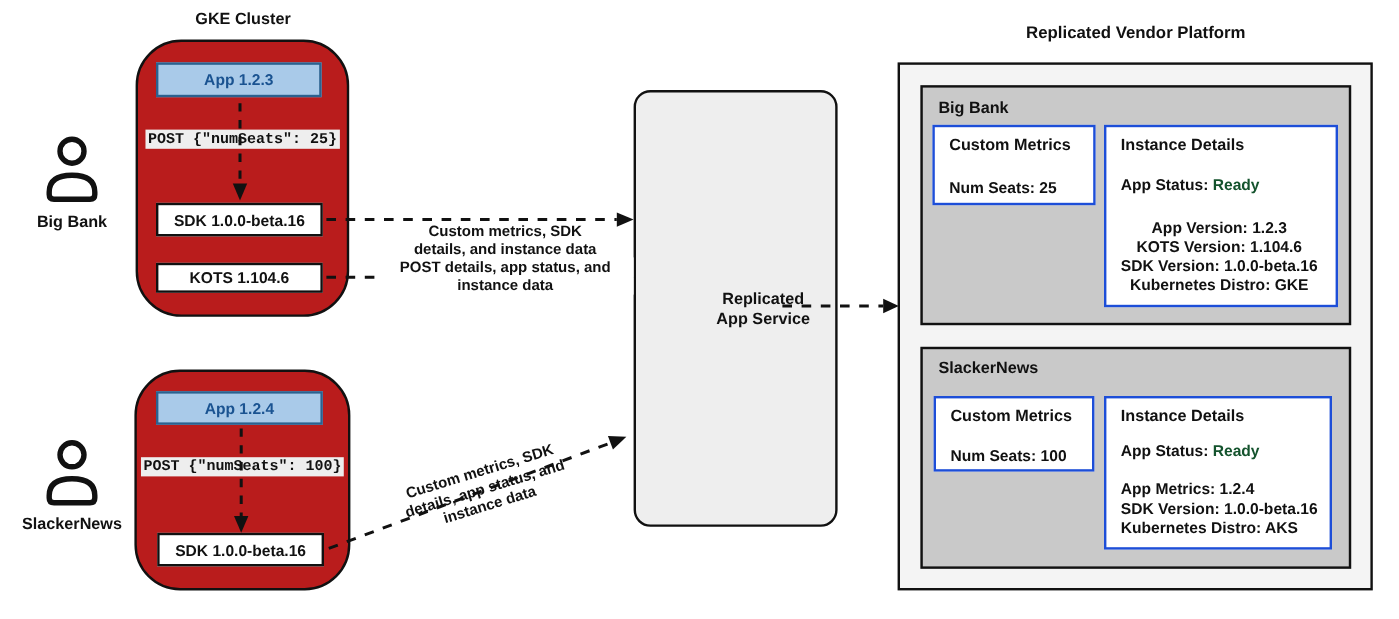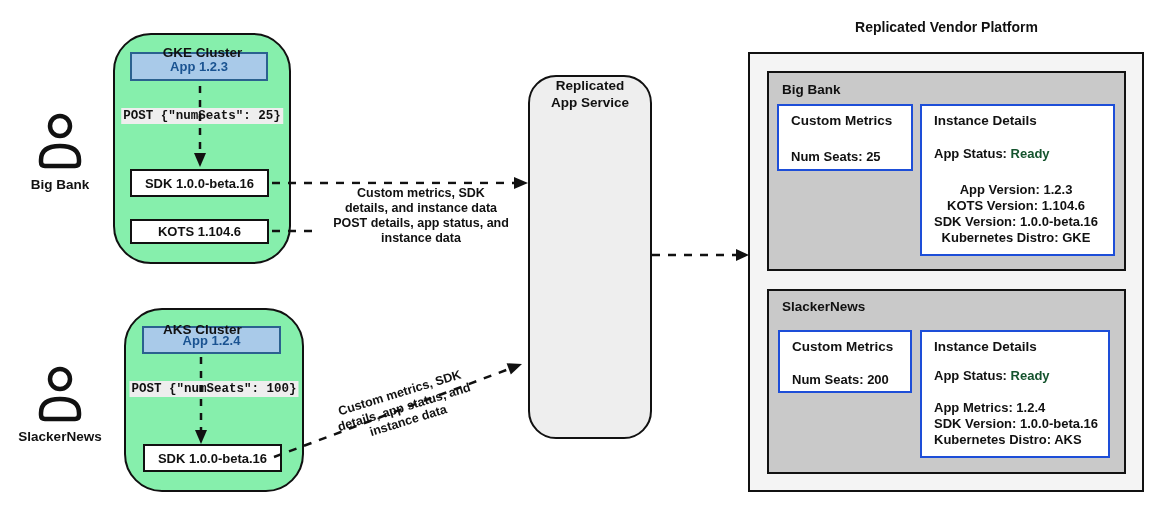--- a/index.html
+++ b/index.html
@@ -4,31 +4,31 @@
 <style>
   html,body { margin:0; padding:0; background:#fff; }
   .canvas {
     position:relative; width:1166px; height:516px; background:#ffffff;
     font-family:"Liberation Sans", sans-serif; font-weight:bold; color:#111;
     overflow:hidden;
   }
   .abs { position:absolute; }
 
   
-  .cluster { position:absolute; background:#86efac; border:2.5px solid #111; border-radius:38px; z-index:1; }
-  .cluster-title { position:absolute; font-size:13.5px; text-align:center; z-index:3;margin-top:37px; }
+  .cluster { position:absolute; background:#b91c1c; border:2.5px solid #111; border-radius:38px; z-index:1; }
+  .cluster-title { position:absolute; font-size:13.5px; text-align:center; z-index:3; }
   .node { position:absolute; border:2px solid #111; background:#fff; display:flex; align-items:center; justify-content:center; font-size:13px; z-index:2; }
   .app-box { background:#a9cae9; border-color:#2b618f; color:#1a5391; }
   .post { position:absolute; left:50%; transform:translateX(-50%); font-family:"Liberation Mono", monospace; font-size:12.5px; white-space:nowrap; background:#eeeeee; padding:1px 2px; z-index:4; }
 
   
   .user-label { position:absolute; text-align:center; font-size:13.5px; }
 
   
-  .service { position:absolute; background:#eeeeee; border:2.5px solid #111; border-radius:28px; display:flex; align-items:flex-start; justify-content:center; z-index:1; }
+  .service { position:absolute; background:#eeeeee; border:2.5px solid #111; border-radius:14px; display:flex; align-items:center; justify-content:center; z-index:1;padding-left:46px; }
   .service-label { width:88px; text-align:center; font-size:13.5px; line-height:17px; }
 
   
   .platform-title { position:absolute; text-align:center; font-size:14px; }
   .platform-outer { position:absolute; background:#f4f4f4; border:2.5px solid #111; z-index:1; }
   .customer-panel { position:absolute; background:#c9c9c9; border:2px solid #111; }
   .panel-name { position:absolute; font-size:13.5px; }
   .card { position:absolute; background:#ffffff; border:2px solid #1d4ed8; }
   .card-title { position:absolute; font-size:13.5px; }
   .card-line { position:absolute; font-size:13px; }
@@ -59,22 +59,21 @@
   <div class="user-label" style="left:0px; top:429px; width:120px;">SlackerNews</div>
 
   <div class="cluster-title" style="left:113px; top:8px; width:179px;">GKE Cluster</div>
   <div class="cluster" style="left:113px; top:33px; width:174px; height:227px;">
     <div class="node app-box" style="left:15px; top:17px; width:134px; height:25px;">App 1.2.3</div>
     <div class="post" style="top:73px;">POST {"numSeats": 25}</div>
     <div class="node" style="left:15px; top:134px; width:135px; height:24px;">SDK 1.0.0-beta.16</div>
     <div class="node" style="left:15px; top:184px; width:135px; height:21px;">KOTS 1.104.6</div>
   </div>
 
-  <div class="cluster-title" style="left:112px; top:285px; width:181px;">AKS Cluster</div>
-  <div class="cluster" style="left:124px; top:308px; width:176px; height:180px;">
+  <div class="cluster" style="left:112px; top:308px; width:176px; height:180px;">
     <div class="node app-box" style="left:16px; top:16px; width:135px; height:24px;">App 1.2.4</div>
     <div class="post" style="top:71px;">POST {"numSeats": 100}</div>
     <div class="node" style="left:17px; top:134px; width:135px; height:24px;">SDK 1.0.0-beta.16</div>
   </div>
 
   <div class="service" style="left:528px; top:75px; width:120px; height:360px;">
     <div class="service-label">Replicated App Service</div>
   </div>
 
   <div class="platform-title" style="left:748px; top:19px; width:397px;">Replicated Vendor Platform</div>
@@ -98,21 +97,21 @@
           <div>SDK Version: 1.0.0-beta.16</div>
           <div>Kubernetes Distro: GKE</div>
         </div>
       </div>
     </div>
 
     <div class="customer-panel" style="left:17px; top:235px; width:355px; height:181px;">
       <div class="panel-name" style="left:13px; top:8px;">SlackerNews</div>
       <div class="card" style="left:9px; top:39px; width:130px; height:59px;">
         <div class="card-title" style="left:12px; top:7px;">Custom Metrics</div>
-        <div class="card-line" style="left:12px; top:40px;">Num Seats: 200</div>
+        <div class="card-line" style="left:12px; top:40px;">Num Seats: 100</div>
       </div>
       <div class="card" style="left:151px; top:39px; width:186px; height:124px;">
         <div class="card-title" style="left:12px; top:7px;">Instance Details</div>
         <div class="card-line" style="left:12px; top:36px;">
           <span>App Status:</span>
           <span class="green">Ready</span>
         </div>
         <div class="detail-lines" style="left:12px; top:68px;">
           <div>App Metrics: 1.2.4</div>
           <div>SDK Version: 1.0.0-beta.16</div>

